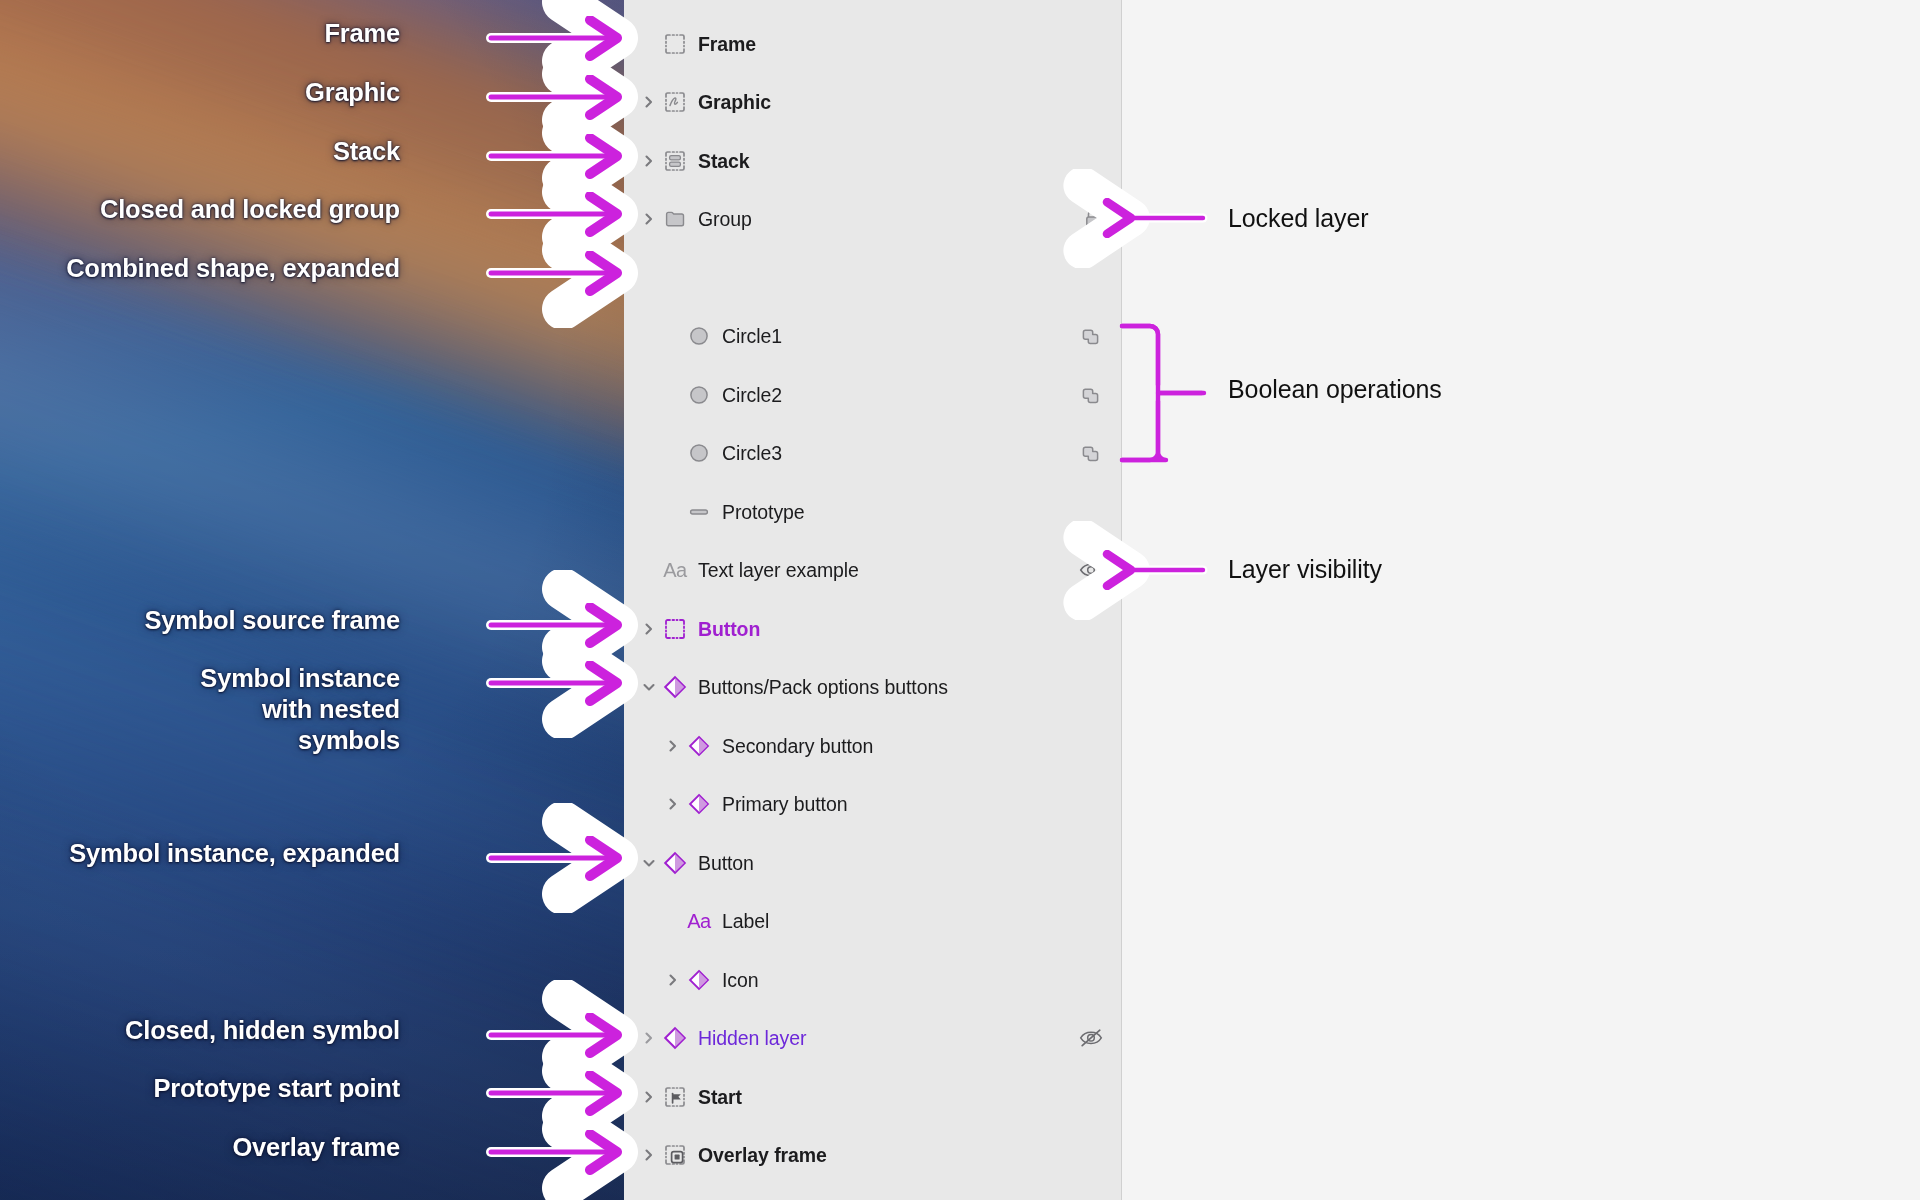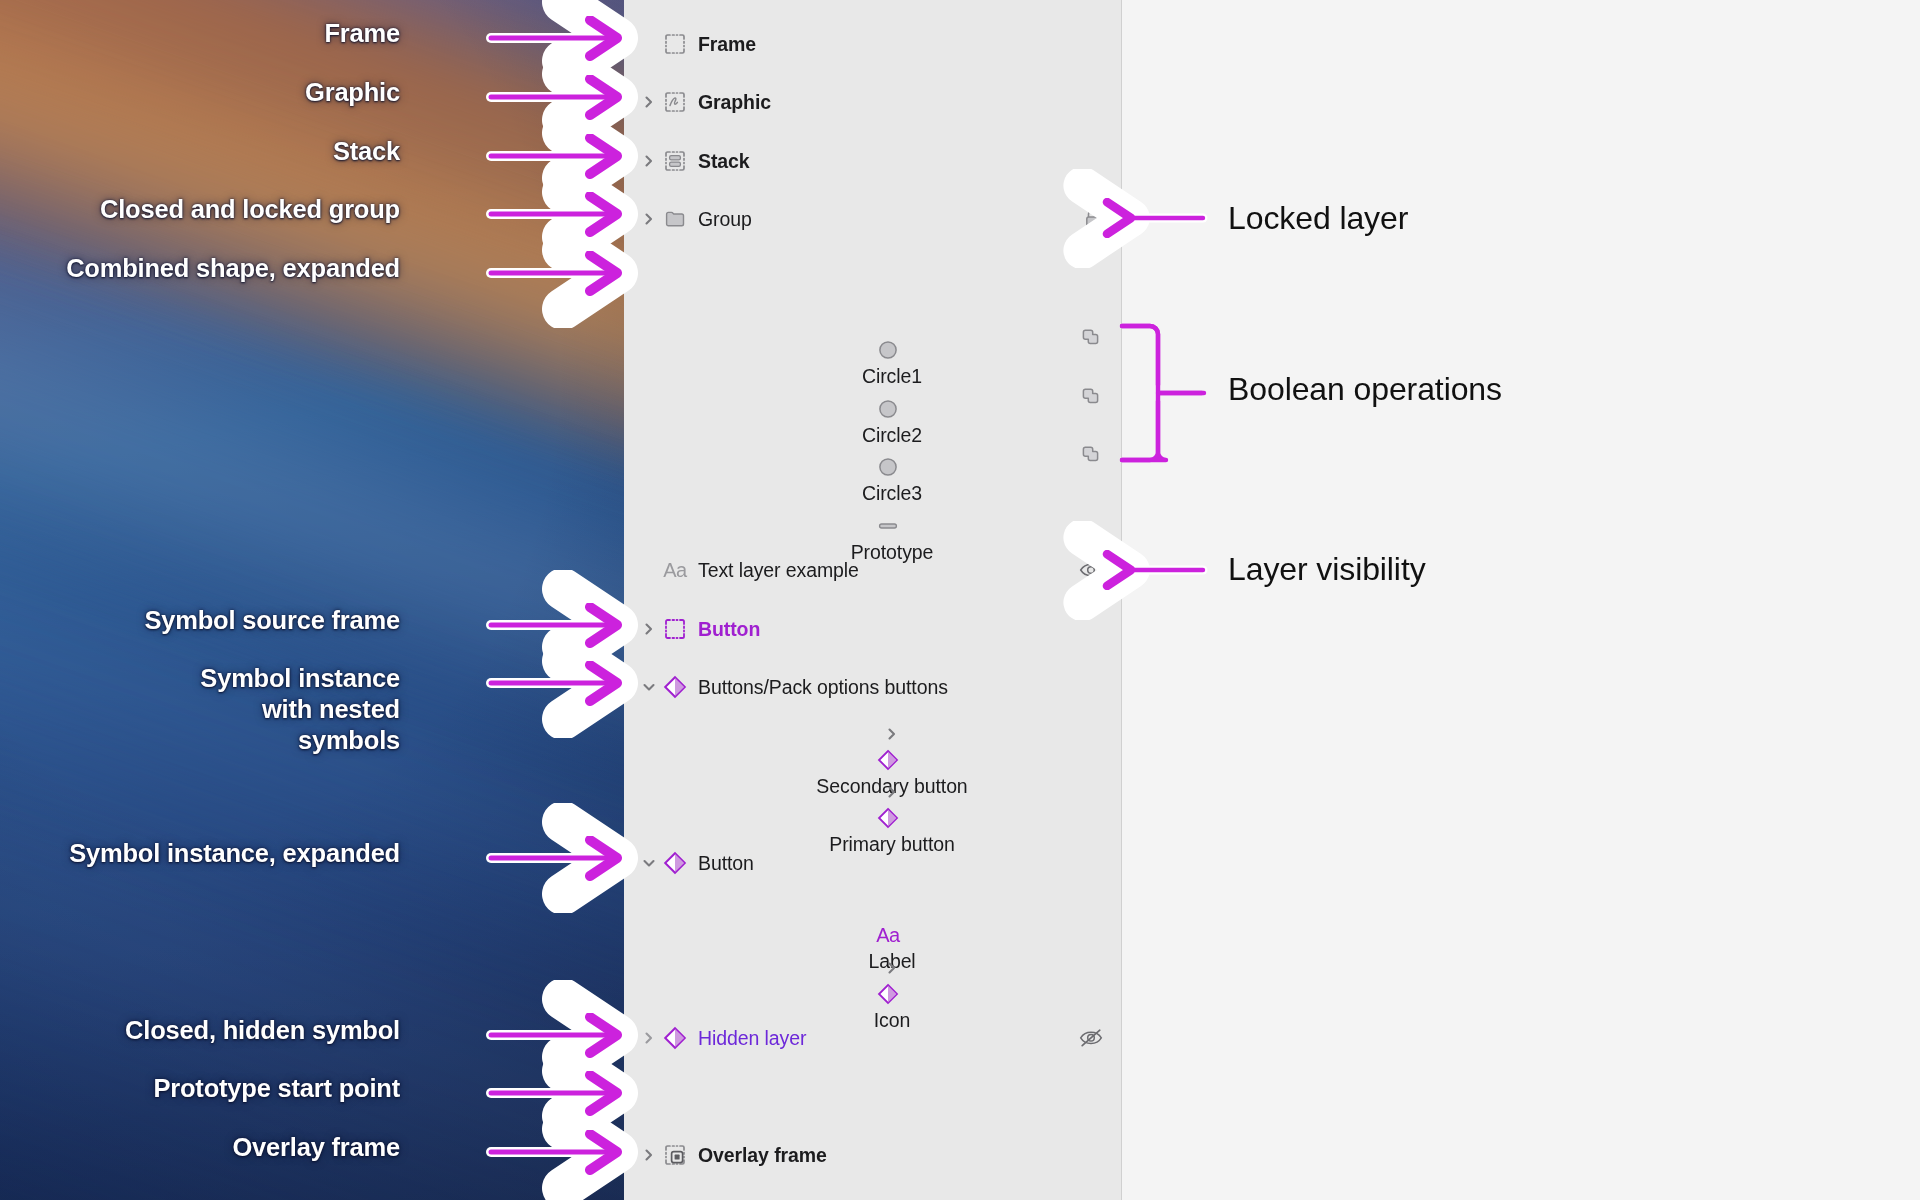--- a/index.html
+++ b/index.html
@@ -113,27 +113,27 @@
   .lname.sym  { color:#a020d0; font-weight:bold; }
   .lname.dim  { color:#6d28d9; }
   .rt {
     position:absolute; right:18px; top:0; height:46px;
     display:flex; align-items:center;
   }
   .rt svg { display:block; }
 
   
   .ind0 { padding-left:14px; }
-  .ind1 { padding-left:38px;flex-direction:column; }
+  .ind1 { padding-left:38px; }
 
   
   .lbl-right {
     position:absolute;
     color:#111111;
-    font-size:32px;
+    font-size:25px;
     line-height:31px;
     letter-spacing:-0.1px;
     white-space:nowrap;
   }
 </style>
 </head>
 <body>
 
 <div id="wallpaper">
   <div id="wp-band1"></div>
@@ -425,20 +425,41 @@
     <span class="lname dim">Hidden layer</span>
     <span class="rt">
       <svg width="26" height="22" viewBox="0 0 26 22">
           <path d="M13 5.2c4.6 0 8.6 2.8 10.3 5.6C21.6 13.6 17.6 16.4 13 16.4S4.4 13.6 2.7 10.8C4.4 8 8.4 5.2 13 5.2z" fill="none" stroke="#6c6c70" stroke-width="1.5"></path>
           <circle cx="13" cy="10.8" r="3.3" fill="none" stroke="#6c6c70" stroke-width="1.5"></circle>
           <path d="M4.2 18.6L21.8 3.2" stroke="#6c6c70" stroke-width="1.7" stroke-linecap="round"></path>
         </svg>
     </span>
   </div>
 
+  <div class="row ind0" style="top:1074px;">
+    <span class="disc">
+      <svg width="12" height="14" viewBox="0 0 12 14">
+          <path d="M3.5 2.5L8 7l-4.5 4.5" fill="none" stroke="#7a7a7e" stroke-width="2.1" stroke-linecap="round" stroke-linejoin="round"></path>
+        </svg>
+    </span>
+    <span class="ico">
+      <svg width="24" height="24" viewBox="0 0 24 24">
+          <g fill="none" stroke="#8a8a8e" stroke-width="1.7" stroke-linecap="round">
+            <path d="M3 7V4.6C3 3.7 3.7 3 4.6 3H7"></path>
+            <path d="M17 3h2.4c.9 0 1.6.7 1.6 1.6V7"></path>
+            <path d="M21 17v2.4c0 .9-.7 1.6-1.6 1.6H17"></path>
+            <path d="M7 21H4.6C3.7 21 3 20.3 3 19.4V17"></path>
+            <path d="M9.5 3h5M9.5 21h5M3 9.5v5M21 9.5v5" stroke-dasharray="1.6 2.4"></path>
+          </g>
+          <path d="M9.6 8.6v9.2" stroke="#5c5c60" stroke-width="1.7" stroke-linecap="round"></path>
+          <path d="M9.6 9.2h8.2l-2.4 2.6 2.4 2.7H9.6z" fill="#5c5c60"></path>
+        </svg>
+    </span>
+    <span class="lname bold">Start</span>
+  </div>
 
   <div class="row ind0" style="top:1132px;">
     <span class="disc">
       <svg width="12" height="14" viewBox="0 0 12 14">
           <path d="M3.5 2.5L8 7l-4.5 4.5" fill="none" stroke="#7a7a7e" stroke-width="2.1" stroke-linecap="round" stroke-linejoin="round"></path>
         </svg>
     </span>
     <span class="ico">
       <svg width="24" height="24" viewBox="0 0 24 24">
           <g fill="none" stroke="#8a8a8e" stroke-width="1.7" stroke-linecap="round">

